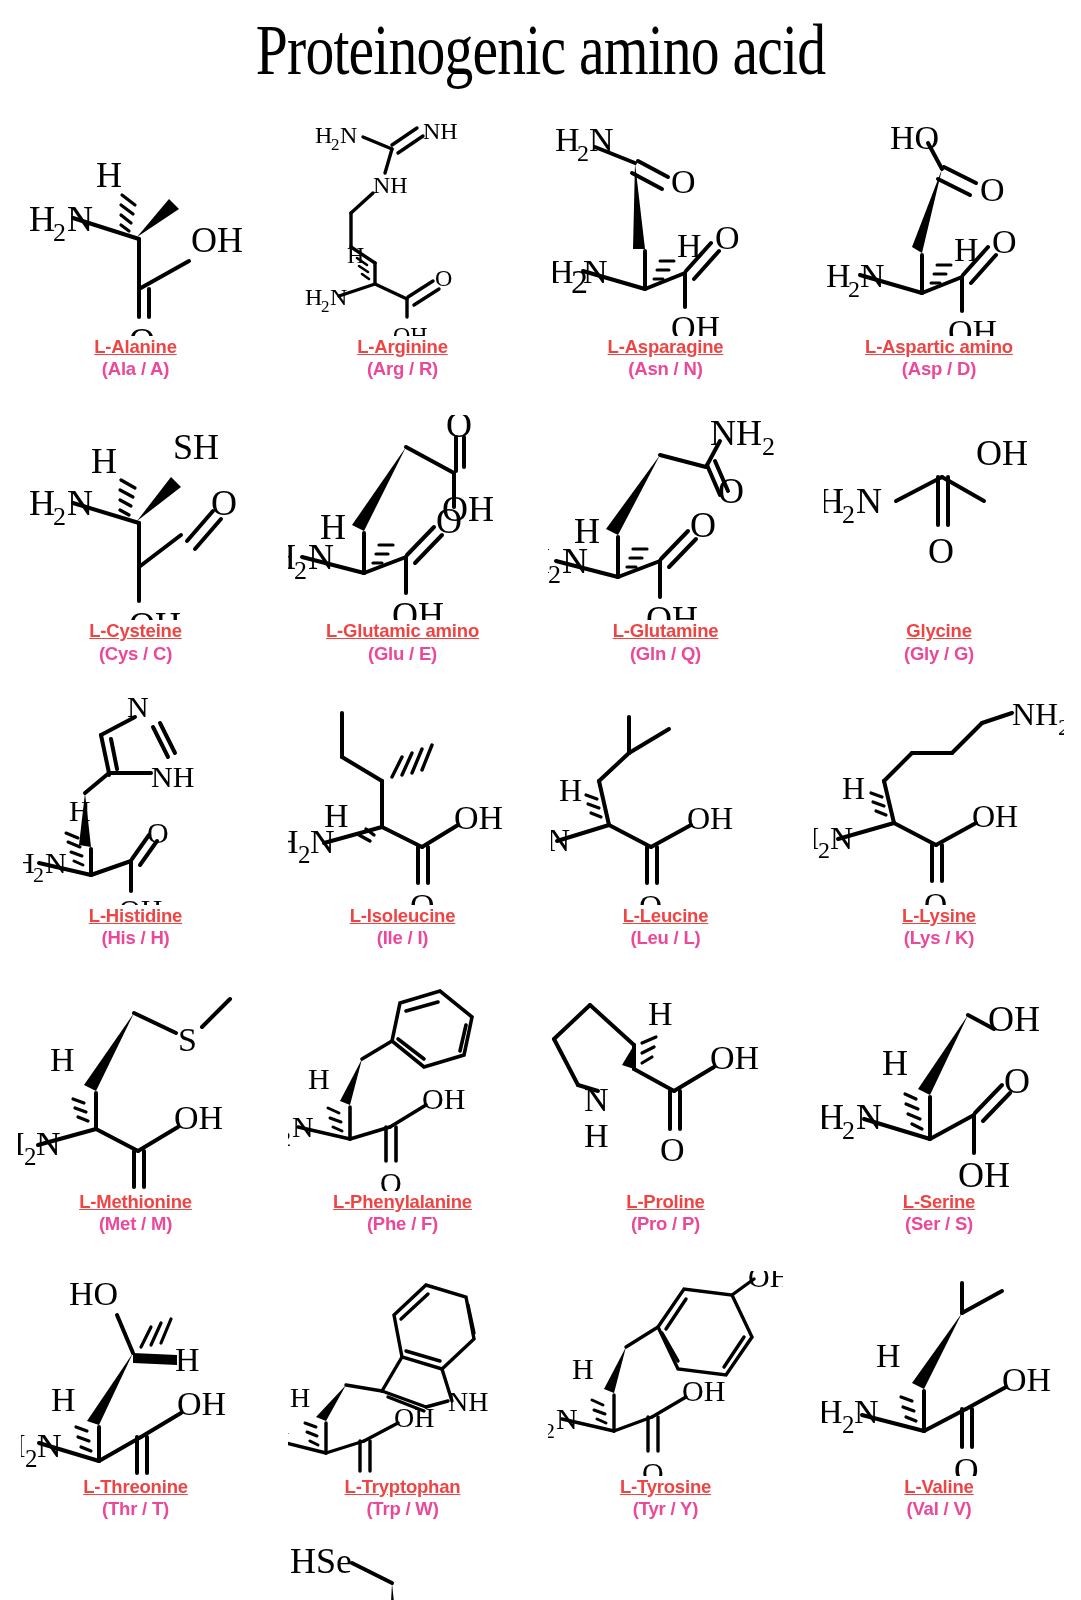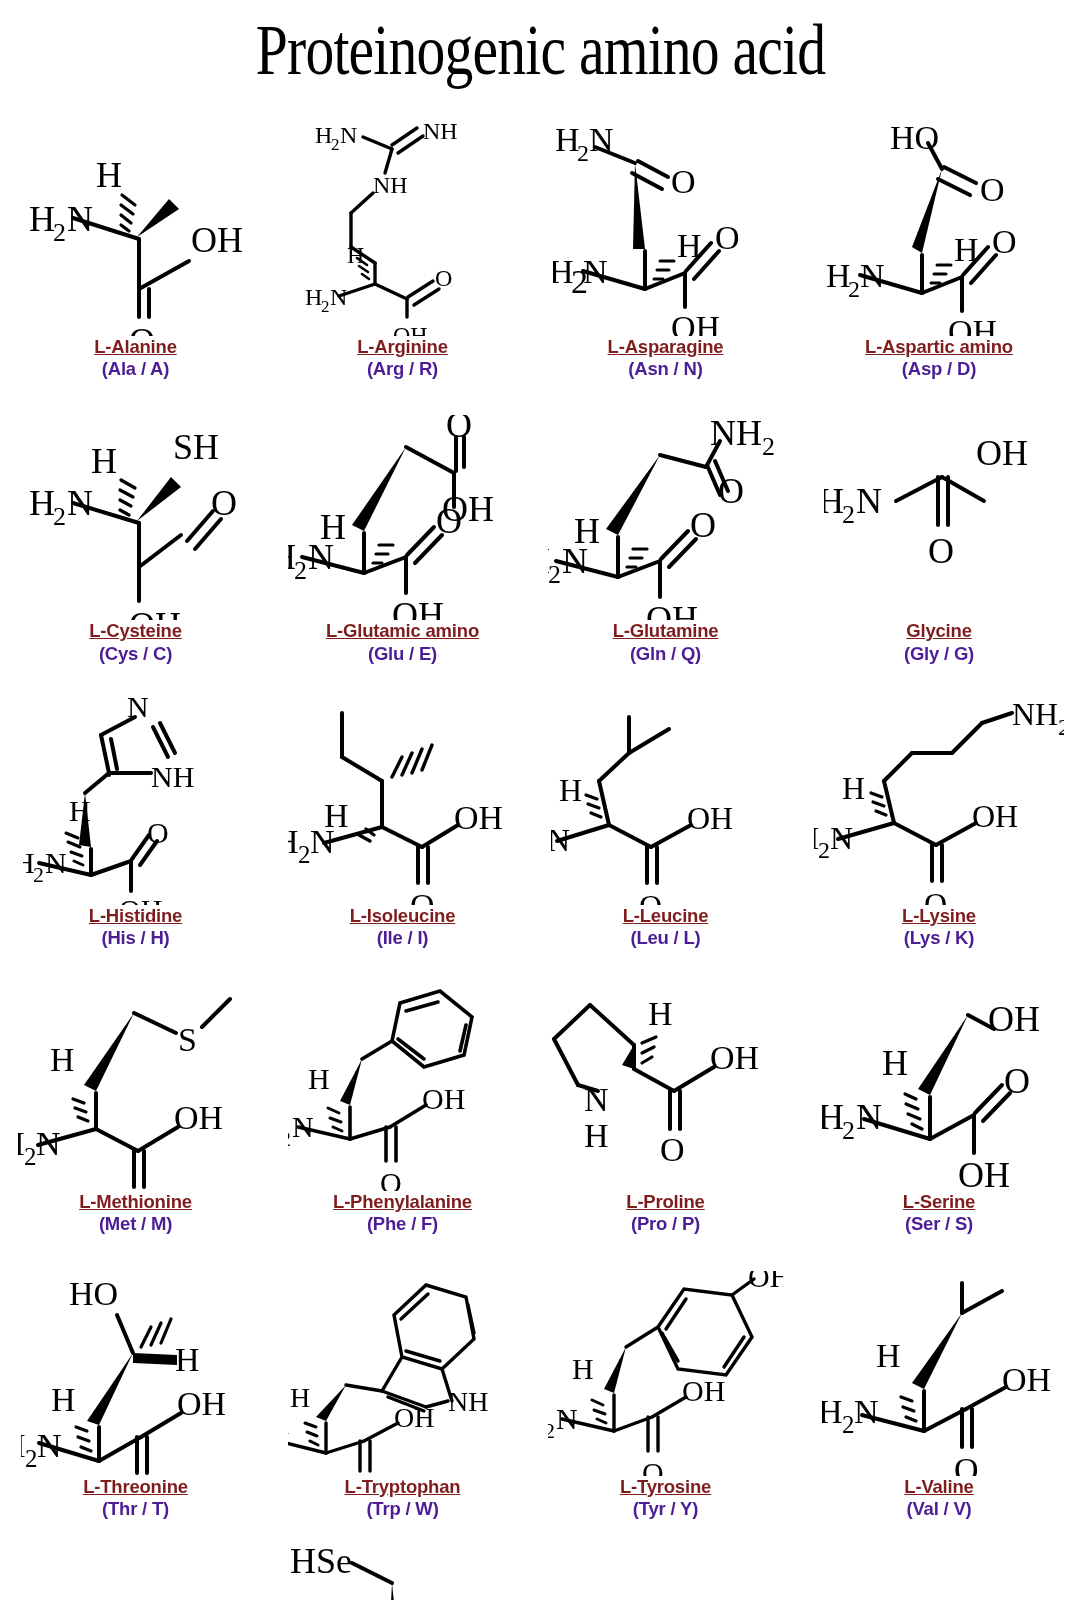--- a/index.html
+++ b/index.html
@@ -42,30 +42,30 @@
   .col1{width:263px;}
   .col2{width:263px;}
   .col3{width:284px;}
   .struct{
     display:flex;
     align-items:flex-end;
     justify-content:center;
     width:100%;
   }
   .name{
-    color:#7f1d1d;
+    color:#ef4444;
     font-weight:bold;
     font-size:18.5px;
     text-decoration:underline;
     line-height:1.15;
     white-space:nowrap;
     letter-spacing:-0.2px;
   }
   .abbr{
-    color:#4c1d95;
+    color:#ec4899;
     font-weight:bold;
     font-size:18.5px;
     line-height:1.25;
     white-space:nowrap;
     letter-spacing:-0.2px;
   }
   svg{display:block;}
   svg text{font-family:"Liberation Serif", serif; fill:#000;}
   .r1{height:250px}
   .r2{height:240px}

